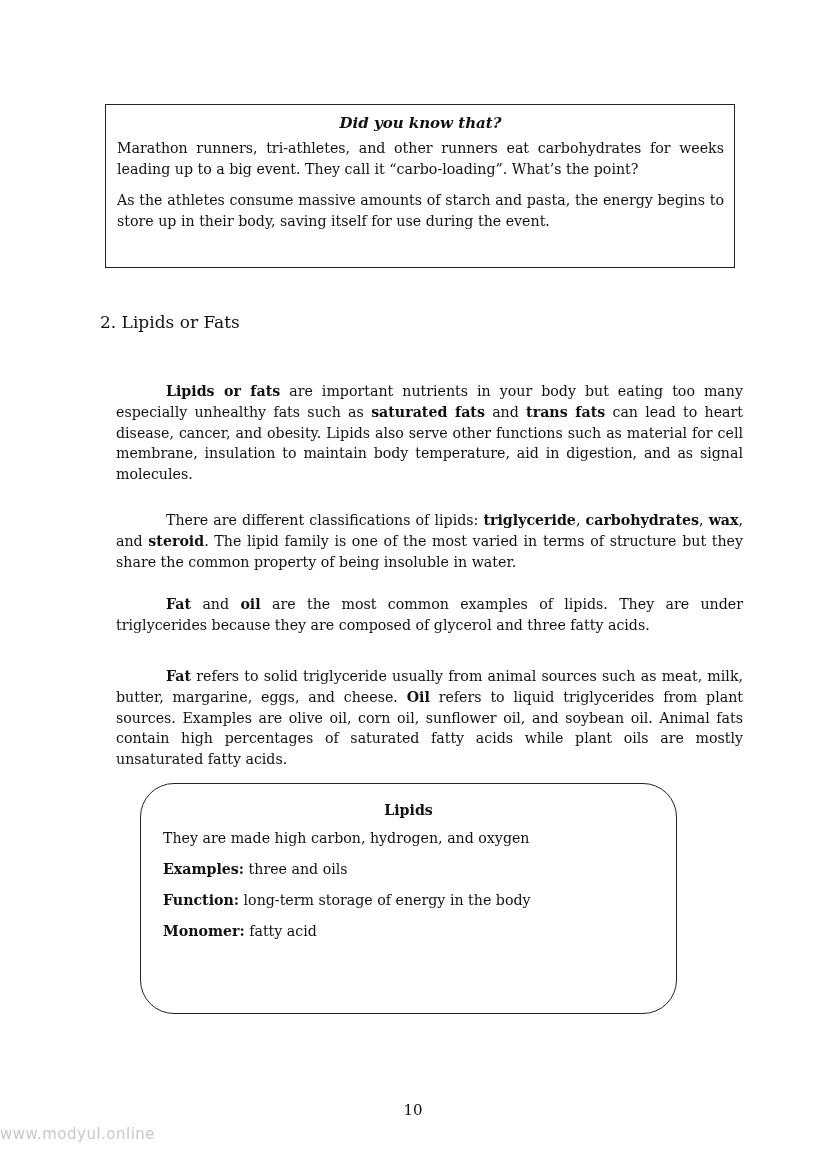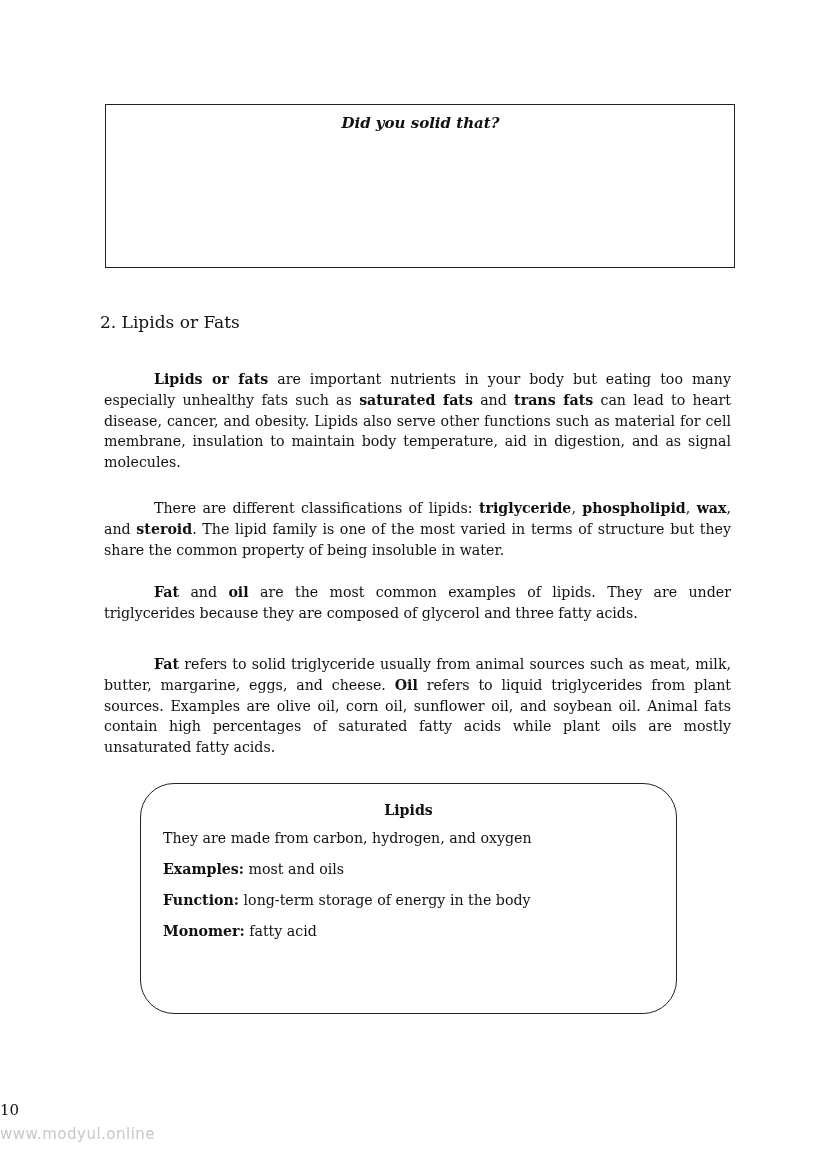--- a/index.html
+++ b/index.html
@@ -1,51 +1,53 @@
 <!DOCTYPE html>
 <html><head>
 <meta charset="utf-8">
 <style>
   html, body { margin:0; padding:0; background:#fff; }
   body { width:826px; height:1169px; position:relative; font-family:"DejaVu Serif", serif; color:#111; overflow:hidden; }
   .box1 { position:absolute; left:105px; top:104px; width:630px; height:164px; border:1.5px solid #222; box-sizing:border-box; padding:6px 10px 0 11px; }
   .box1 .title { text-align:center; font-weight:bold; font-style:italic; font-size:15px; margin:3px 0 6px 0; }
   .box1 p { margin:0 0 10px 0; font-size:14.2px; line-height:21px; text-align:justify; }
   .heading { position:absolute; left:100px; top:312px; font-weight:normal; font-size:17px; }
-  .para { position:absolute; left:100px; width:627px; font-size:14.2px; line-height:20.8px; text-align:justify; margin:4px; }
+  .para { position:absolute; left:100px; width:627px; font-size:14.2px; line-height:20.8px; text-align:justify; margin:16px; }
   .para .indent { display:inline-block; width:50px; }
   .p1 { top:365px; }
   .p2 { top:494px; }
   .p3 { top:578px; }
   .p4 { top:650px; }
   .box2 { position:absolute; left:140px; top:783px; width:537px; height:231px; border:1.5px solid #222; border-radius:34px; box-sizing:border-box; padding:18px 22px 16px 22px; }
   .box2 .title { text-align:center; font-weight:bold; font-size:14.2px; margin:0 0 10px 0; }
   .box2 p { margin:0 0 10px 0; font-size:14.2px; line-height:21px; }
-  .pagenum { position:absolute; left:0; width:826px; top:1101px; font-size:15px; }
+  .pagenum { position:absolute; left:0; width:826px; top:1101px; text-align:center; font-size:15px; }
   .watermark { position:absolute; left:0; width:826px; top:1125px; text-align:left; font-family:"DejaVu Sans", sans-serif; font-size:15px; color:#c8c8c8; letter-spacing:0.5px; }
 </style>
 </head>
 <body>
 
 <div class="box1">
-  <div class="title">Did you solid that?</div>
+  <div class="title">Did you know that?</div>
+  <p>Marathon runners, tri-athletes, and other runners eat carbohydrates for weeks leading up to a big event. They call it “carbo-loading”. What’s the point?</p>
+  <p>As the athletes consume massive amounts of starch and pasta, the energy begins to store up in their body, saving itself for use during the event.</p>
 </div>
 
 <div class="heading">2. Lipids or Fats</div>
 
 <p class="para p1"><span class="indent"></span><b>Lipids or fats</b><span> are important nutrients in your body but eating too many especially unhealthy fats such as </span><b>saturated fats</b><span> and </span><b>trans fats</b><span> can lead to heart disease, cancer, and obesity. Lipids also serve other functions such as material for cell membrane, insulation to maintain body temperature, aid in digestion, and as signal molecules.</span></p>
 
-<p class="para p2"><span class="indent"></span><span>There are different classifications of lipids: </span><b>triglyceride</b><span>, </span><b>phospholipid</b><span>, </span><b>wax</b><span>, and </span><b>steroid</b><span>. The lipid family is one of the most varied in terms of structure but they share the common property of being insoluble in water.</span></p>
+<p class="para p2"><span class="indent"></span><span>There are different classifications of lipids: </span><b>triglyceride</b><span>, </span><b>carbohydrates</b><span>, </span><b>wax</b><span>, and </span><b>steroid</b><span>. The lipid family is one of the most varied in terms of structure but they share the common property of being insoluble in water.</span></p>
 
 <p class="para p3"><span class="indent"></span><b>Fat</b><span> and </span><b>oil</b><span> are the most common examples of lipids. They are under triglycerides because they are composed of glycerol and three fatty acids.</span></p>
 
 <p class="para p4"><span class="indent"></span><b>Fat</b><span> refers to solid triglyceride usually from animal sources such as meat, milk, butter, margarine, eggs, and cheese. </span><b>Oil</b><span> refers to liquid triglycerides from plant sources. Examples are olive oil, corn oil, sunflower oil, and soybean oil. Animal fats contain high percentages of saturated fatty acids while plant oils are mostly unsaturated fatty acids.</span></p>
 
 <div class="box2">
   <div class="title">Lipids</div>
-  <p>They are made from carbon, hydrogen, and oxygen</p>
-  <p><b>Examples:</b><span> most and oils</span></p>
+  <p>They are made high carbon, hydrogen, and oxygen</p>
+  <p><b>Examples:</b><span> three and oils</span></p>
   <p><b>Function:</b><span> long-term storage of energy in the body</span></p>
   <p><b>Monomer:</b><span> fatty acid</span></p>
 </div>
 
 <div class="pagenum">10</div>
 <div class="watermark">www.modyul.online</div>
 
 </body></html>

